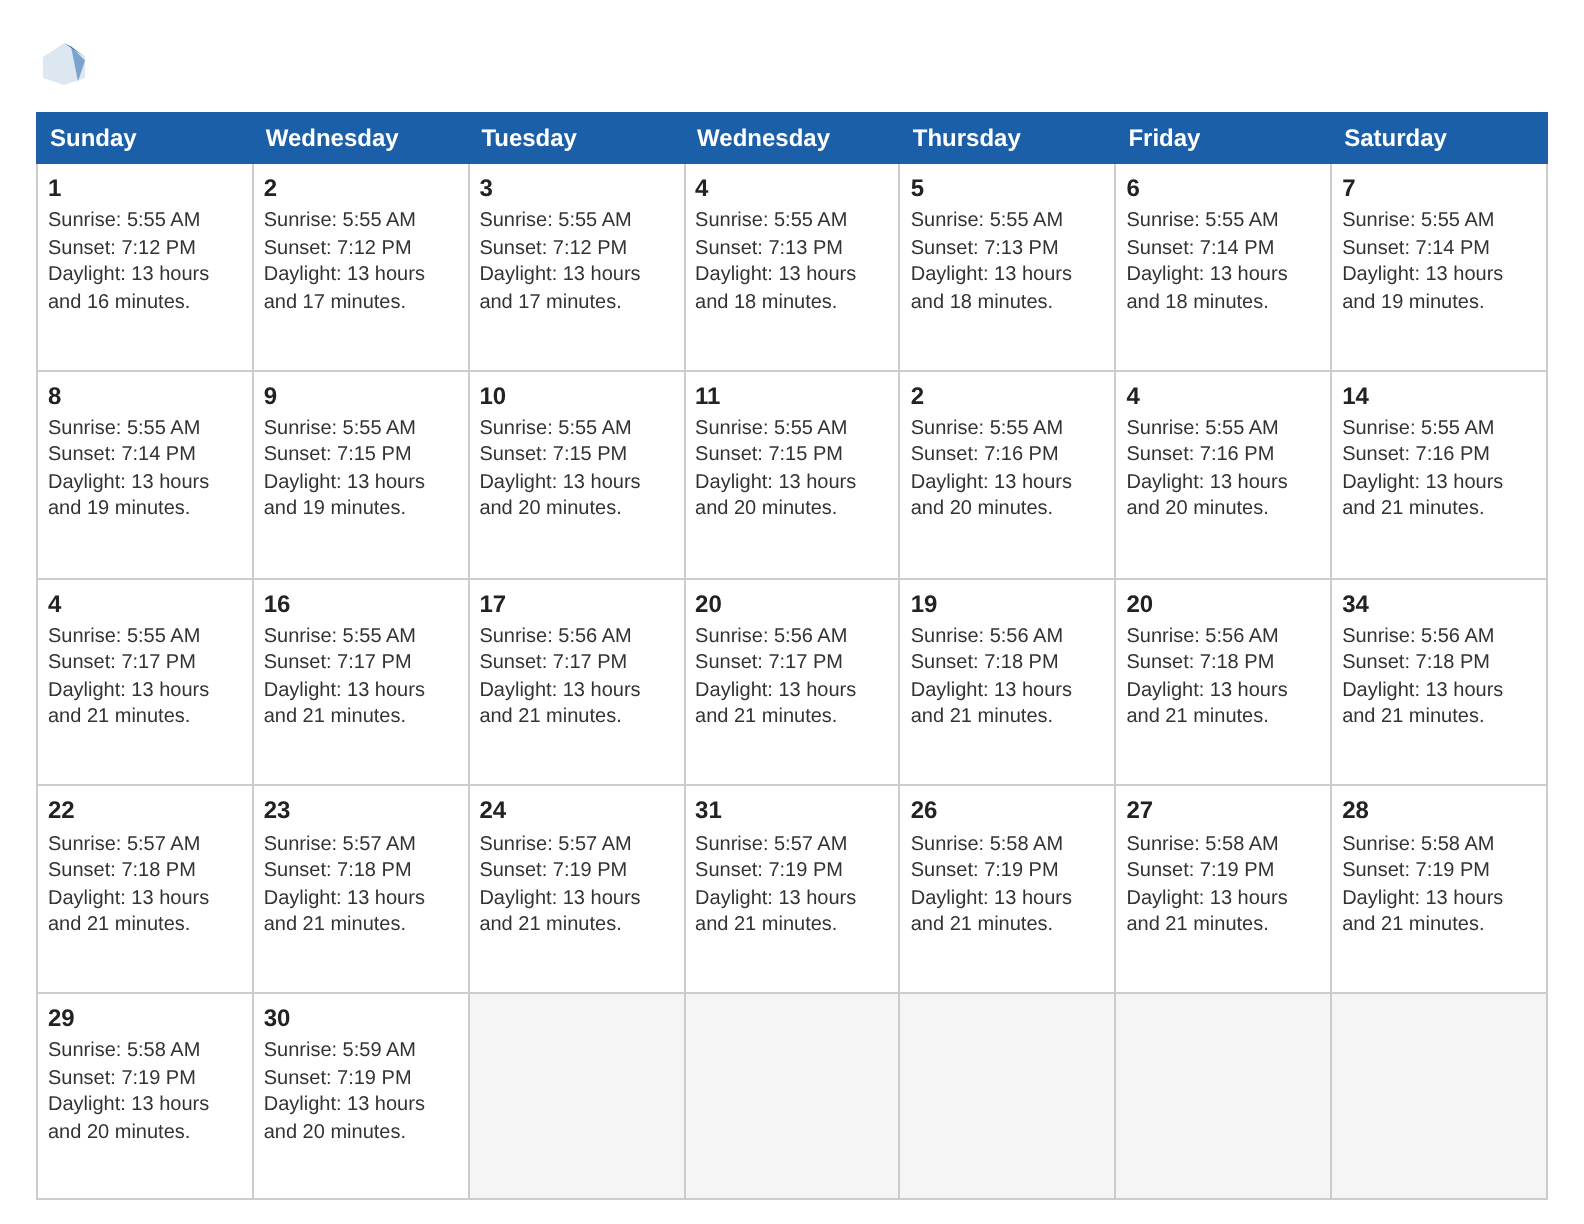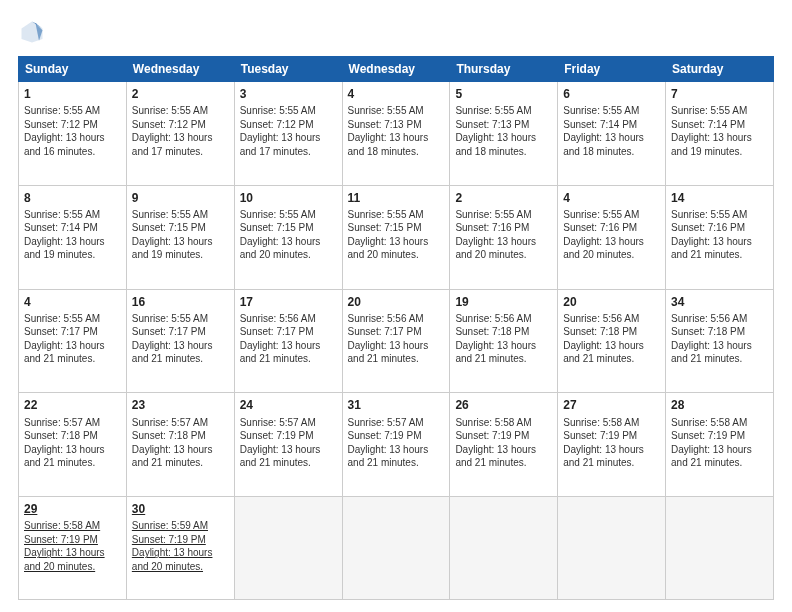--- a/index.html
+++ b/index.html
@@ -91,21 +91,20 @@
     }
     .day-info {
       color: #333;
       font-size: 10px;
     }
     .week-row td {
       height: 82px;
     }
     .last-row td {
       height: 70px;
-      text-decoration: underline;
     }
   </style>
 </head>
 <body>
 
 <div class="page">
   <div class="header">
     <div class="logo">
       <svg class="logo-icon" viewBox="0 0 32 32">
         <polygon points="16,4 28,12 28,24 16,28 4,24 4,12" fill="#1a5fa8" opacity="0.15"></polygon>

